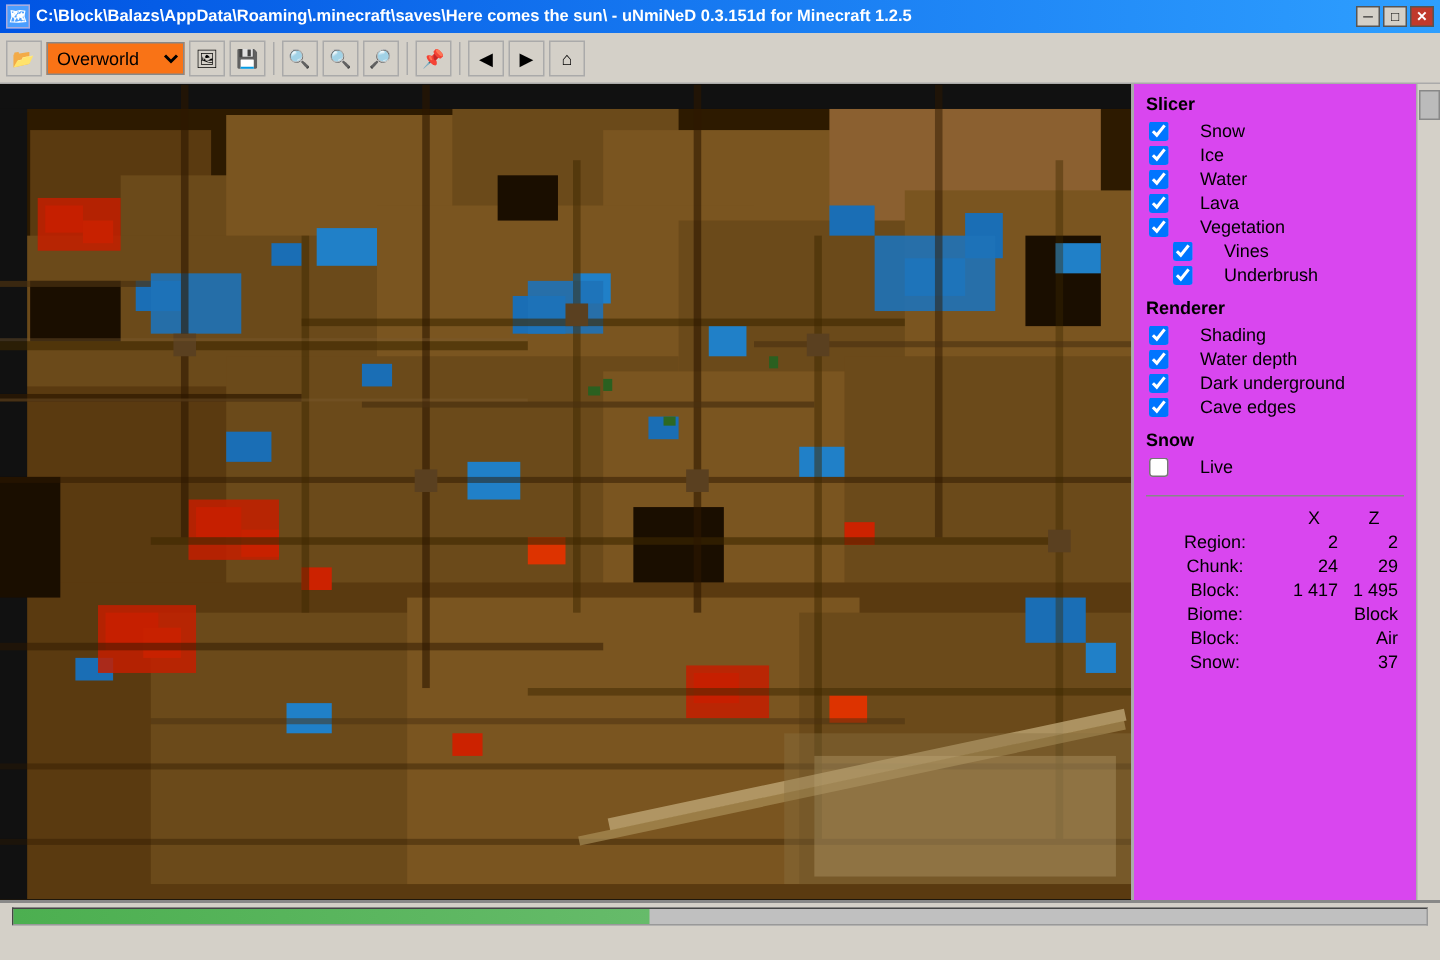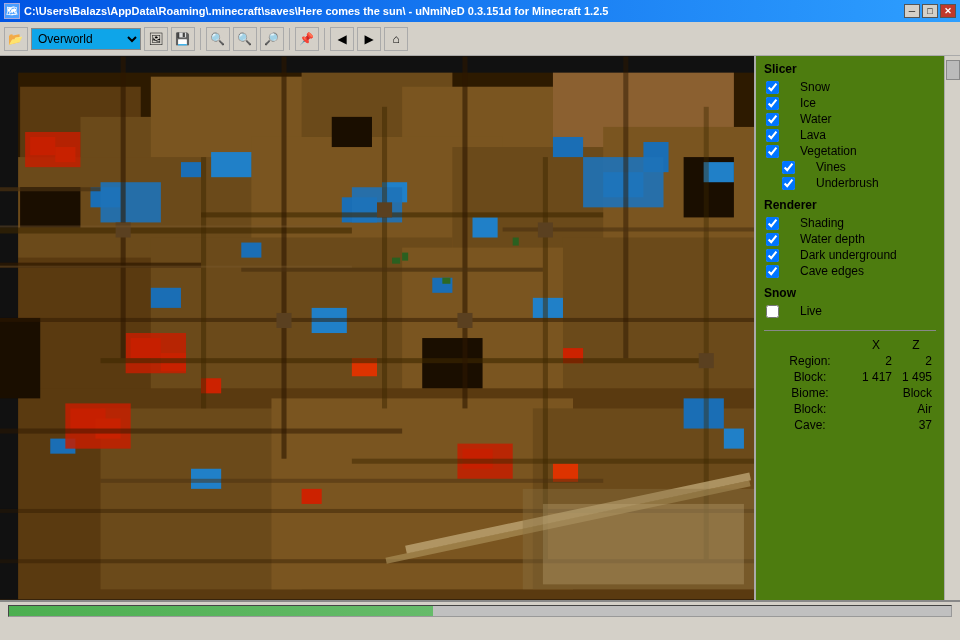--- a/index.html
+++ b/index.html
@@ -74,22 +74,22 @@
       cursor: pointer;
       font-size: 12px;
     }
     .world-selector {
       display: flex;
       align-items: center;
       gap: 2px;
     }
     .world-select {
       height: 22px;
-      width: 110px;
-      background: #0ea5e9;
+      width: 92px;
+      background: #f97316;
       border: 1px solid #888;
       font-size: 12px;
       padding: 0 2px;
     }
     .toolbar-separator {
       width: 1px;
       height: 22px;
       background: #aaa;
       margin: 0 2px;
     }
@@ -105,21 +105,21 @@
       flex: 1;
       background: #111;
       overflow: hidden;
       position: relative;
       cursor: crosshair;
     }
 
     
     .right-panel {
       width: 190px;
-      background: #4d7c0f;
+      background: #d946ef;
       border-left: 2px solid #aaa;
       display: flex;
       flex-direction: column;
       padding: 6px 8px;
       overflow-y: auto;
       font-size: 12px;
     }
 
     .panel-section-title {
       font-weight: bold;
@@ -223,21 +223,21 @@
       width: 100%;
       height: 100%;
     }
   </style>
 </head>
 <body>
 
 <div class="title-bar">
   <div class="title-bar-left">
     <div class="title-bar-icon">🗺</div>
-    <span>C:\Users\Balazs\AppData\Roaming\.minecraft\saves\Here comes the sun\ - uNmiNeD 0.3.151d for Minecraft 1.2.5</span>
+    <span>C:\Block\Balazs\AppData\Roaming\.minecraft\saves\Here comes the sun\ - uNmiNeD 0.3.151d for Minecraft 1.2.5</span>
   </div>
   <div class="title-bar-buttons">
     <div class="title-btn minimize">─</div>
     <div class="title-btn maximize">□</div>
     <div class="title-btn close">✕</div>
   </div>
 </div>
 
 <div class="toolbar">
   <div class="toolbar-btn" title="Open">📂</div>
@@ -456,34 +456,39 @@
           <td></td>
           <th>X</th>
           <th>Z</th>
         </tr>
         <tr>
           <td class="label">Region:</td>
           <td>2</td>
           <td>2</td>
         </tr>
         <tr>
+          <td class="label">Chunk:</td>
+          <td>24</td>
+          <td>29</td>
+        </tr>
+        <tr>
           <td class="label">Block:</td>
           <td>1 417</td>
           <td>1 495</td>
         </tr>
         <tr>
           <td class="label">Biome:</td>
           <td colspan="2">Block</td>
         </tr>
         <tr>
           <td class="label">Block:</td>
           <td colspan="2">Air</td>
         </tr>
         <tr>
-          <td class="label">Cave:</td>
+          <td class="label">Snow:</td>
           <td colspan="2">37</td>
         </tr>
       </tbody>
         </table>
     </div>
   </div>
 
   <div class="scrollbar-right">
     <div class="scrollbar-thumb"></div>
   </div>

